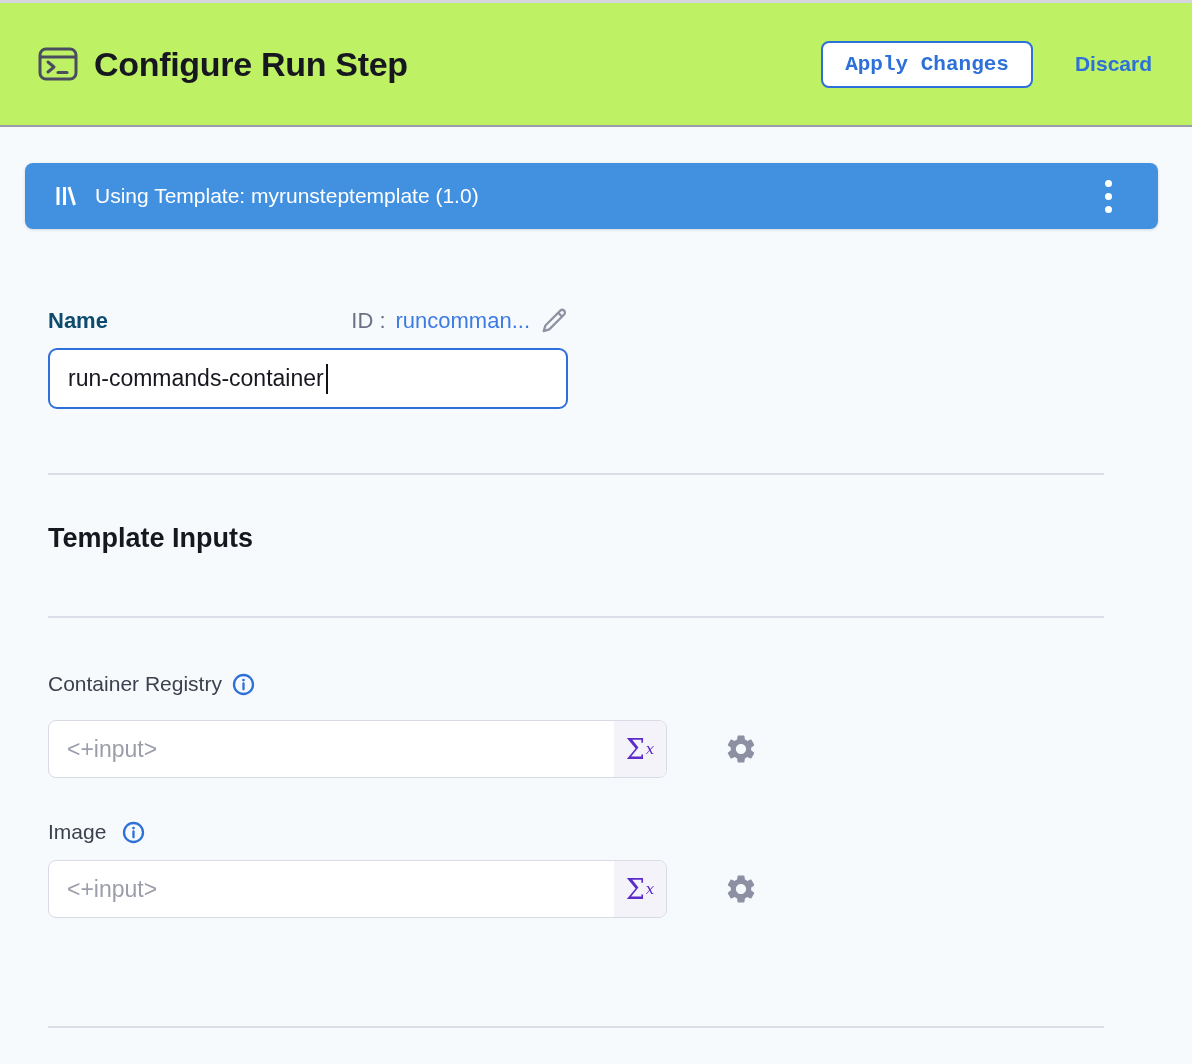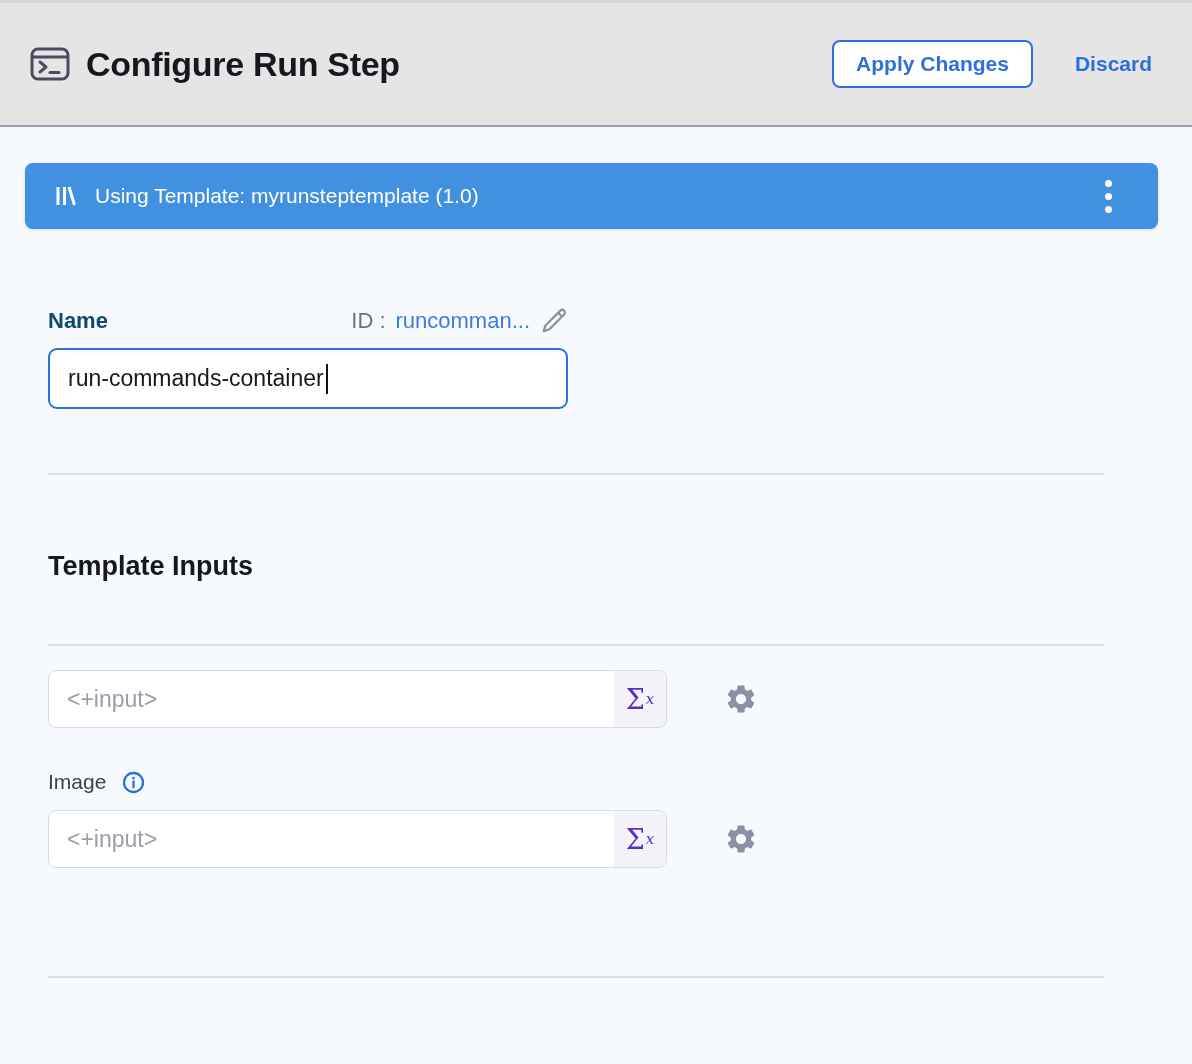--- a/index.html
+++ b/index.html
@@ -6,42 +6,42 @@
   html, body {
     width: 1192px; height: 1064px;
     background: #f7fafc;
     font-family: "Liberation Sans", sans-serif;
     overflow: hidden;
   }
 
   
   .header {
     height: 127px;
-    background: #e5e5e5;
+    background: #bef264;
     border-top: 3px solid #d4d5dd;
     border-bottom: 2px solid #9a9dac;
     display: flex;
     align-items: center;
-    padding: 0 40px 0 30px;
+    padding: 0 40px 0 38px;
   }
   .header-title-group { display: flex; align-items: center; gap: 16px; }
   .terminal-icon svg { display: block; }
   .page-title {
     font-size: 34px;
     font-weight: 700;
     color: #17171f;
     letter-spacing: -0.3px;
   }
   .header-actions { margin-left: auto; display: flex; align-items: center; gap: 42px; }
   .apply-btn {
     background: #ffffff;
     border: 2px solid #2e70d9;
     border-radius: 8px;
     color: #2e70d9;
-    font-family: Liberation Sans, sans-serif;
+    font-family: Liberation Mono, monospace;
     font-size: 21px;
     font-weight: 700;
     padding: 10px 22px;
     cursor: pointer;
   }
   .discard-link {
     color: #2e70d9;
     font-size: 21px;
     font-weight: 700;
     cursor: pointer;
@@ -104,21 +104,21 @@
     background: #111118;
     margin-left: 2px;
   }
 
   .divider { width: 1056px; height: 2px; background: #dcdde6; }
   .divider-1 { margin-top: 64px; }
   .divider-2 { margin-top: 62px; }
   .divider-3 { margin-top: 108px; }
 
   .section-heading {
-    margin-top: 76px;
+    margin-top: 48px;
     font-size: 27px;
     font-weight: 700;
     color: #17171f;
   }
 
   .field-label-row { display: flex; align-items: center; gap: 10px; }
   .field-label-row.first { margin-top: 54px; }
   .field-label-row.second { margin-top: 42px; gap: 16px; }
   .field-label { font-size: 21px; font-weight: 500; color: #3d404e; }
   .info-icon { display: flex; cursor: pointer; }
@@ -224,20 +224,30 @@
     <span>run-commands-container</span>
     <span class="caret"></span>
   </div>
 
   <div class="divider divider-1"></div>
 
   <h2 class="section-heading">Template Inputs</h2>
 
   <div class="divider divider-2"></div>
 
+  <div class="field-label-row first">
+    <span class="field-label">Container Registry</span>
+    <span class="info-icon">
+      <svg width="23" height="23" viewBox="0 0 16 16" fill="none">
+        <circle cx="8" cy="8" r="6.6" stroke="#2e70d9" stroke-width="1.6"></circle>
+        <circle cx="8" cy="4.9" r="0.95" fill="#2e70d9"></circle>
+        <line x1="8" y1="7.3" x2="8" y2="11.3" stroke="#2e70d9" stroke-width="1.6" stroke-linecap="round"></line>
+      </svg>
+    </span>
+  </div>
   <div class="field-input-row">
     <div class="tpl-input">
       <span class="ph">&lt;+input&gt;</span>
       <span class="sigma-btn">
         <span class="sigma-glyph">Σ</span>
           <span class="sigma-sup">x</span>
       </span>
     </div>
     <span class="gear-btn">
       <svg width="34" height="34" viewBox="0 0 24 24" fill="#8d90a2">

